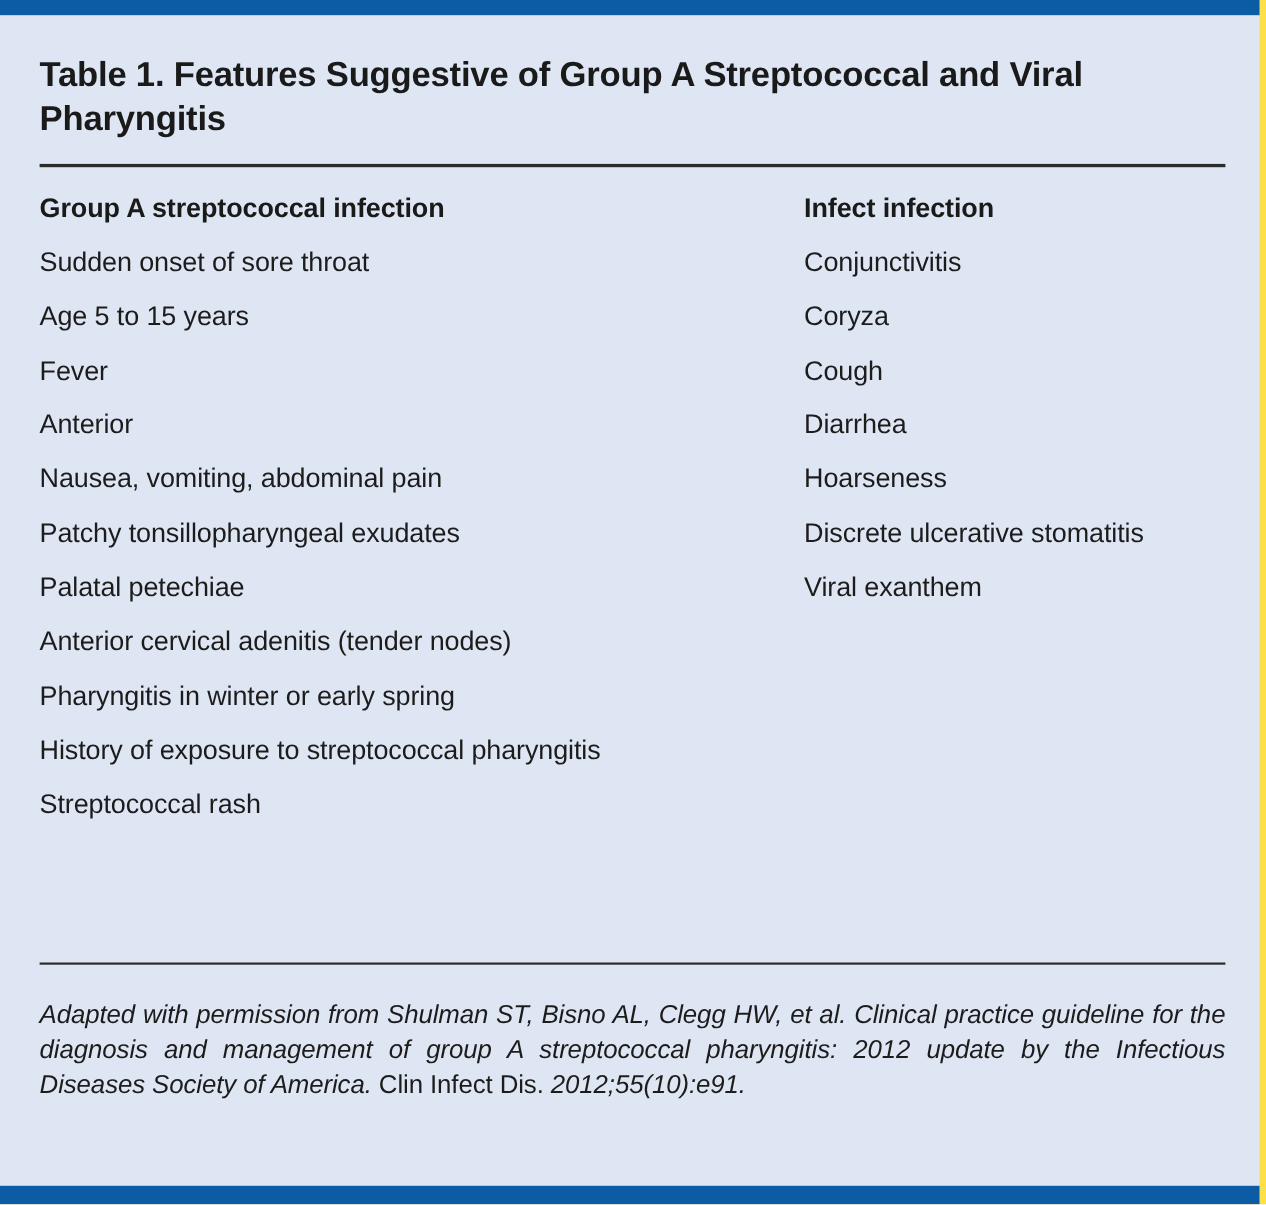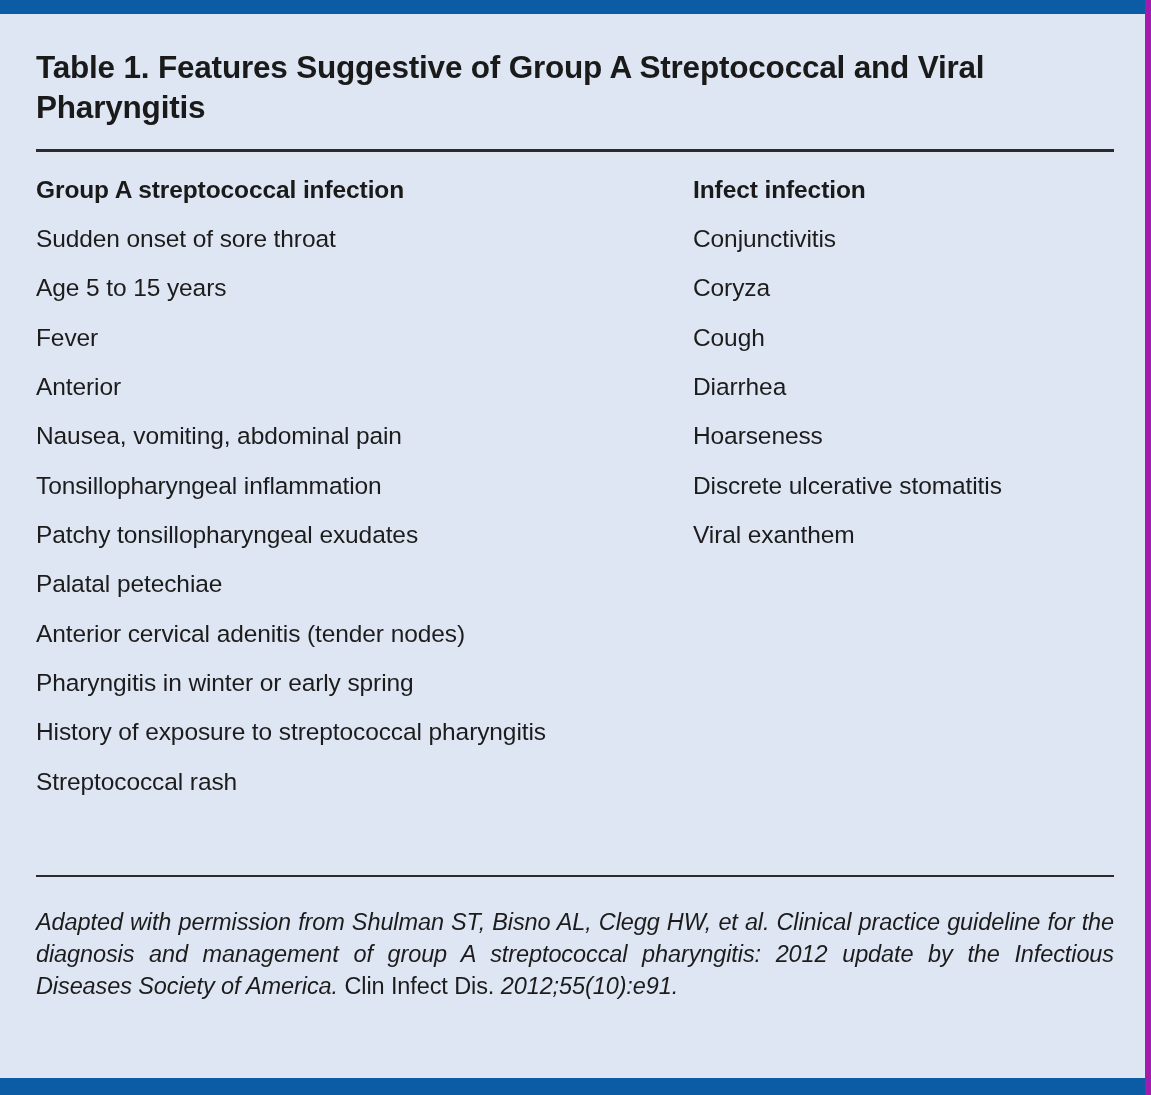--- a/index.html
+++ b/index.html
@@ -11,21 +11,21 @@
     width: 1151px;
     height: 1095px;
     font-family: "Liberation Sans", sans-serif;
     -webkit-font-smoothing: antialiased;
   }
 
   .page {
     position: relative;
     width: 1151px;
     height: 1095px;
-    background: #a21caf;
+    background: #fde047;
     overflow: hidden;
   }
 
   
   .rule-top {
     position: absolute;
     left: 0;
     top: 0;
     width: 1145px;
     height: 14px;
@@ -68,20 +68,21 @@
     margin: 22px 0 0 0;
     height: 3px;
     background: #2b2b2b;
     width: 1078px;
   }
 
   
   .columns {
     display: flex;
     margin-top: 26px;
+    gap: 38px;
   }
   .col-left  { width: 657px; flex: 0 0 657px; }
   .col-right { flex: 1 1 auto; }
 
   .col-head {
     font-size: 24.5px;
     font-weight: bold;
     color: #1a1a1a;
     line-height: 1.0;
     margin-bottom: 21px;
@@ -154,21 +155,20 @@
     <div class="columns">
 
       <div class="col-left">
         <div class="col-head">Group A streptococcal infection</div>
         <ul class="item-list">
           <li>Sudden onset of sore throat</li>
           <li>Age 5 to 15 years</li>
           <li>Fever</li>
           <li>Anterior</li>
           <li>Nausea, vomiting, abdominal pain</li>
-          <li>Tonsillopharyngeal inflammation</li>
           <li>Patchy tonsillopharyngeal exudates</li>
           <li>Palatal petechiae</li>
           <li>Anterior cervical adenitis (tender nodes)</li>
           <li>Pharyngitis in winter or early spring</li>
           <li class="wraps">History of exposure to streptococcal pharyngitis</li>
           <li>Streptococcal rash</li>
         </ul>
       </div>
 
       <div class="col-right">

